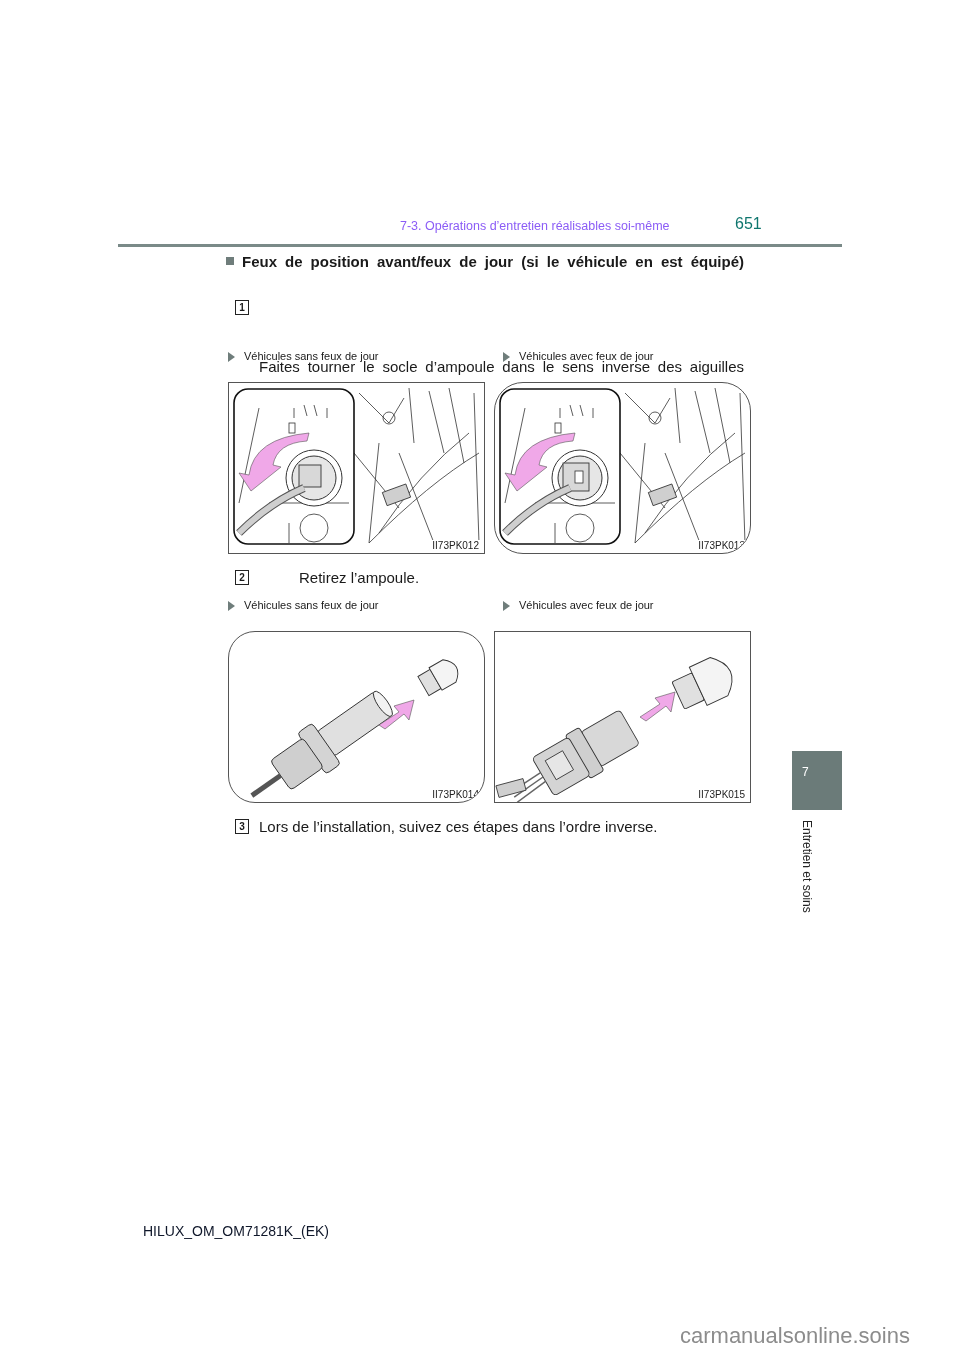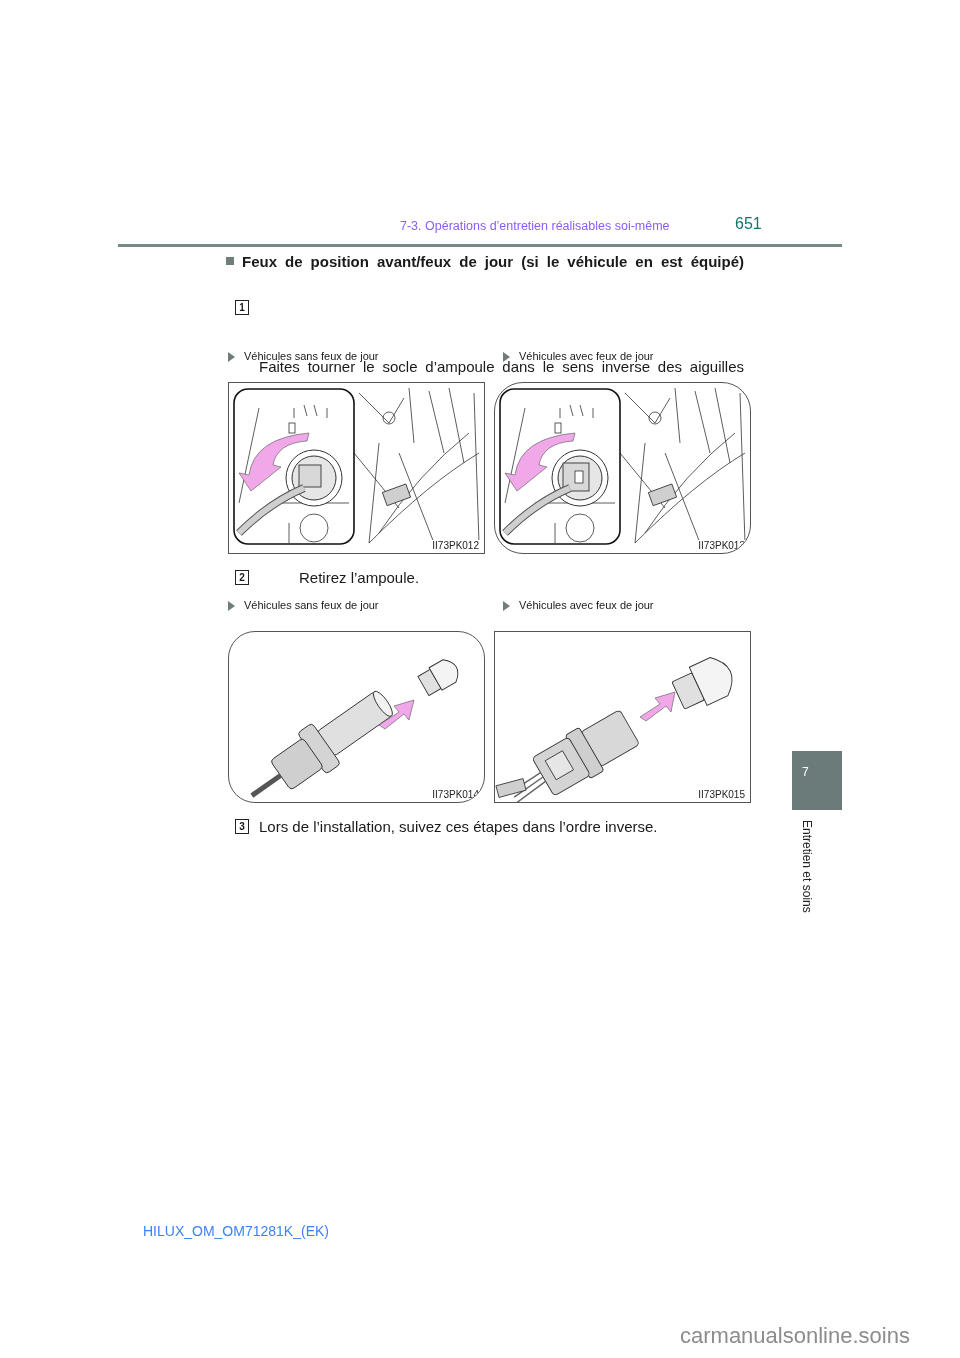--- a/index.html
+++ b/index.html
@@ -16,21 +16,21 @@
   .step-text { font-size: 15px; line-height: 22px; text-align: justify; }
   .sub-label { font-size: 11px; white-space: nowrap; display: flex; align-items: flex-end; }
   .tri { display: inline-block; width: 0; height: 0; border-top: 5px solid transparent; border-bottom: 5px solid transparent;
          border-left: 7px solid #6f7d7b; margin-right: 9px; }
   .fig { border: 1px solid #555; background: #fff; overflow: hidden; }
   .fig svg { display: block; }
   .fig-code { position: absolute; right: 4px; bottom: 2px; font-size: 10px; color: #222; background: #fff; padding: 0 1px; }
   .side-tab { left: 792px; top: 751px; width: 50px; height: 59px; background: #6b7b79; }
   .side-tab-num { position: absolute; left: 10px; top: 14px; color: #ffffff; font-size: 12px; }
   .side-label { left: 800px; top: 820px; writing-mode: vertical-rl; font-size: 12px; color: #222; white-space: nowrap; }
-  .footer-id { left: 143px; top: 1223px; font-size: 14px; color: #3b82f6; }
+  .footer-id { left: 143px; top: 1223px; font-size: 14px; color: #0f172a; }
   .watermark { left: 680px; top: 1323px; font-size: 22px; color: #8c8c8c; white-space: nowrap; }
 </style>
 </head>
 <body>
 
 <div class="abs hdr-section">7-3. Opérations d’entretien réalisables soi-même</div>
 <div class="abs hdr-page">651</div>
 <div class="abs hdr-rule"></div>
 
 <div class="abs bullet-sq"></div>

